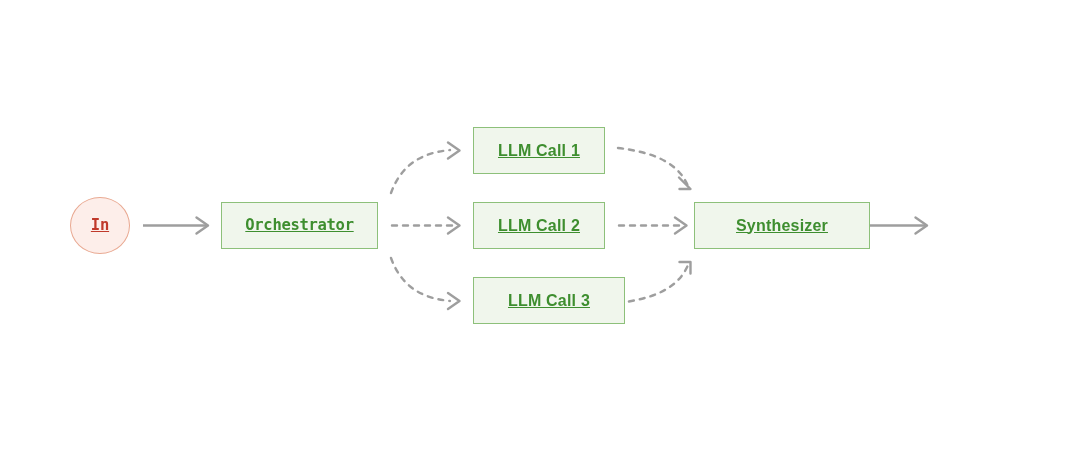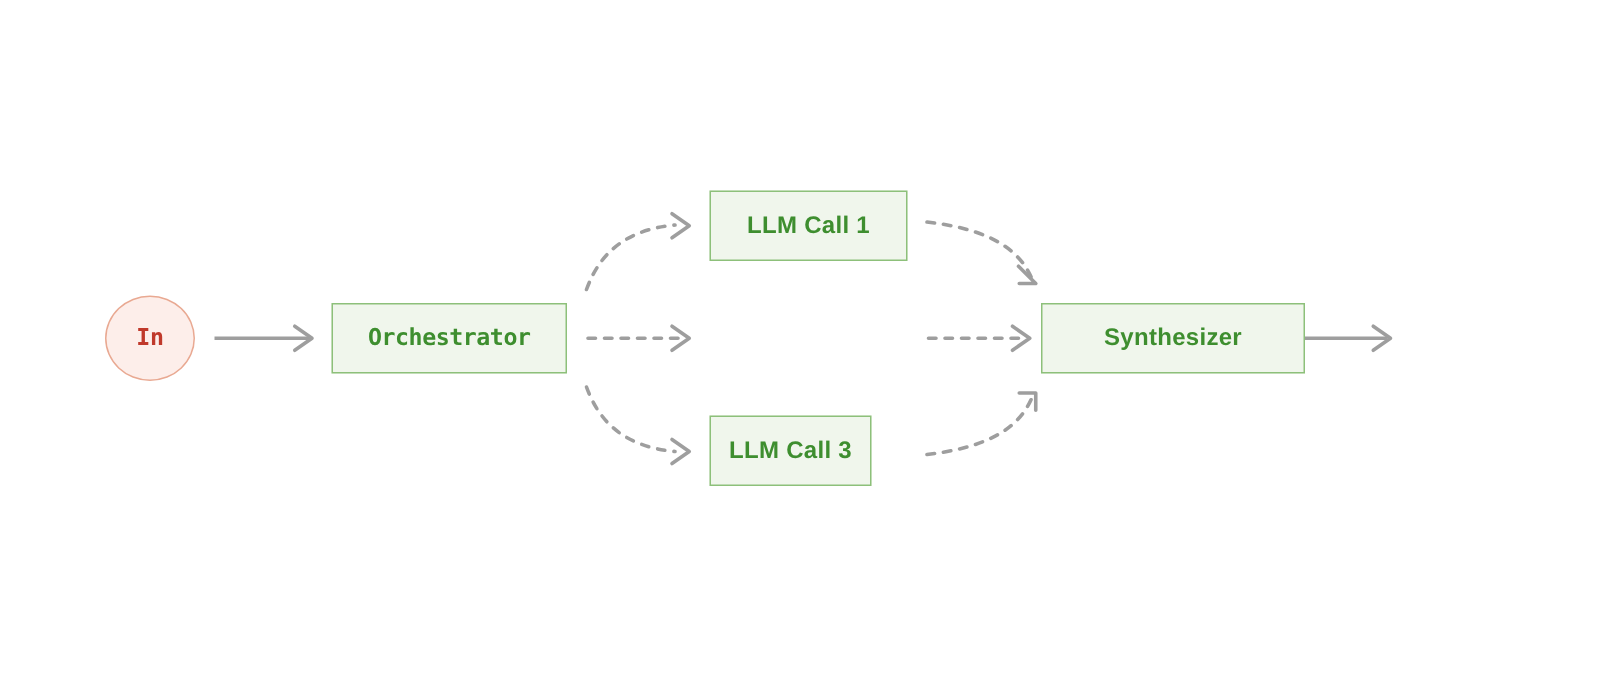--- a/index.html
+++ b/index.html
@@ -26,20 +26,21 @@
   }
   .node {
     position: absolute;
     box-sizing: border-box;
     display: flex;
     align-items: center;
     justify-content: center;
     text-align: center;
     line-height: 1;
     z-index: 2;
+    text-decoration: underline;
   }
   .proc {
     background: #f0f6ec;
     border: 1.4px solid #8dc07a;
     color: #3e8e2f;
     font-size: 16px;
     font-weight: bold;
     letter-spacing: 0.2px;
   }
   .proc-mono {
@@ -54,21 +55,21 @@
     font-size: 15.5px;
     font-weight: bold;
     font-family: "DejaVu Sans Mono", monospace;
     letter-spacing: -0.2px;
     border-radius: 50%;
   }
   #node-in      { left: 70px;  top: 197px; width: 60px;  height: 57px; }
   #node-orch    { left: 221px; top: 202px; width: 157px; height: 47px; }
   #node-llm1    { left: 473px; top: 127px; width: 132px; height: 47px; }
   #node-llm2    { left: 473px; top: 202px; width: 132px; height: 47px; }
-  #node-llm3    { left: 473px; top: 277px; width: 108px; height: 47px; justify-content: center; }
+  #node-llm3    { left: 473px; top: 277px; width: 152px; height: 47px; justify-content: center; }
   #node-synth   { left: 694px; top: 202px; width: 176px; height: 47px; }
   #node-out     { left: 940px; top: 197px; width: 66px;  height: 57px; }
 </style>
 </head>
 <body>
 
 <div id="canvas">
 
   <svg id="edges" viewBox="0 0 1080 450" xmlns="http://www.w3.org/2000/svg">
 
@@ -118,20 +119,23 @@
   </div>
 
   <div class="node proc proc-mono" id="node-orch">
     <span>Orchestrator</span>
   </div>
 
   <div class="node proc" id="node-llm1">
     <span>LLM Call 1</span>
   </div>
 
+  <div class="node proc" id="node-llm2">
+    <span>LLM Call 2</span>
+  </div>
 
   <div class="node proc" id="node-llm3">
     <span>LLM Call 3</span>
   </div>
 
   <div class="node proc" id="node-synth">
     <span>Synthesizer</span>
   </div>
 
 

